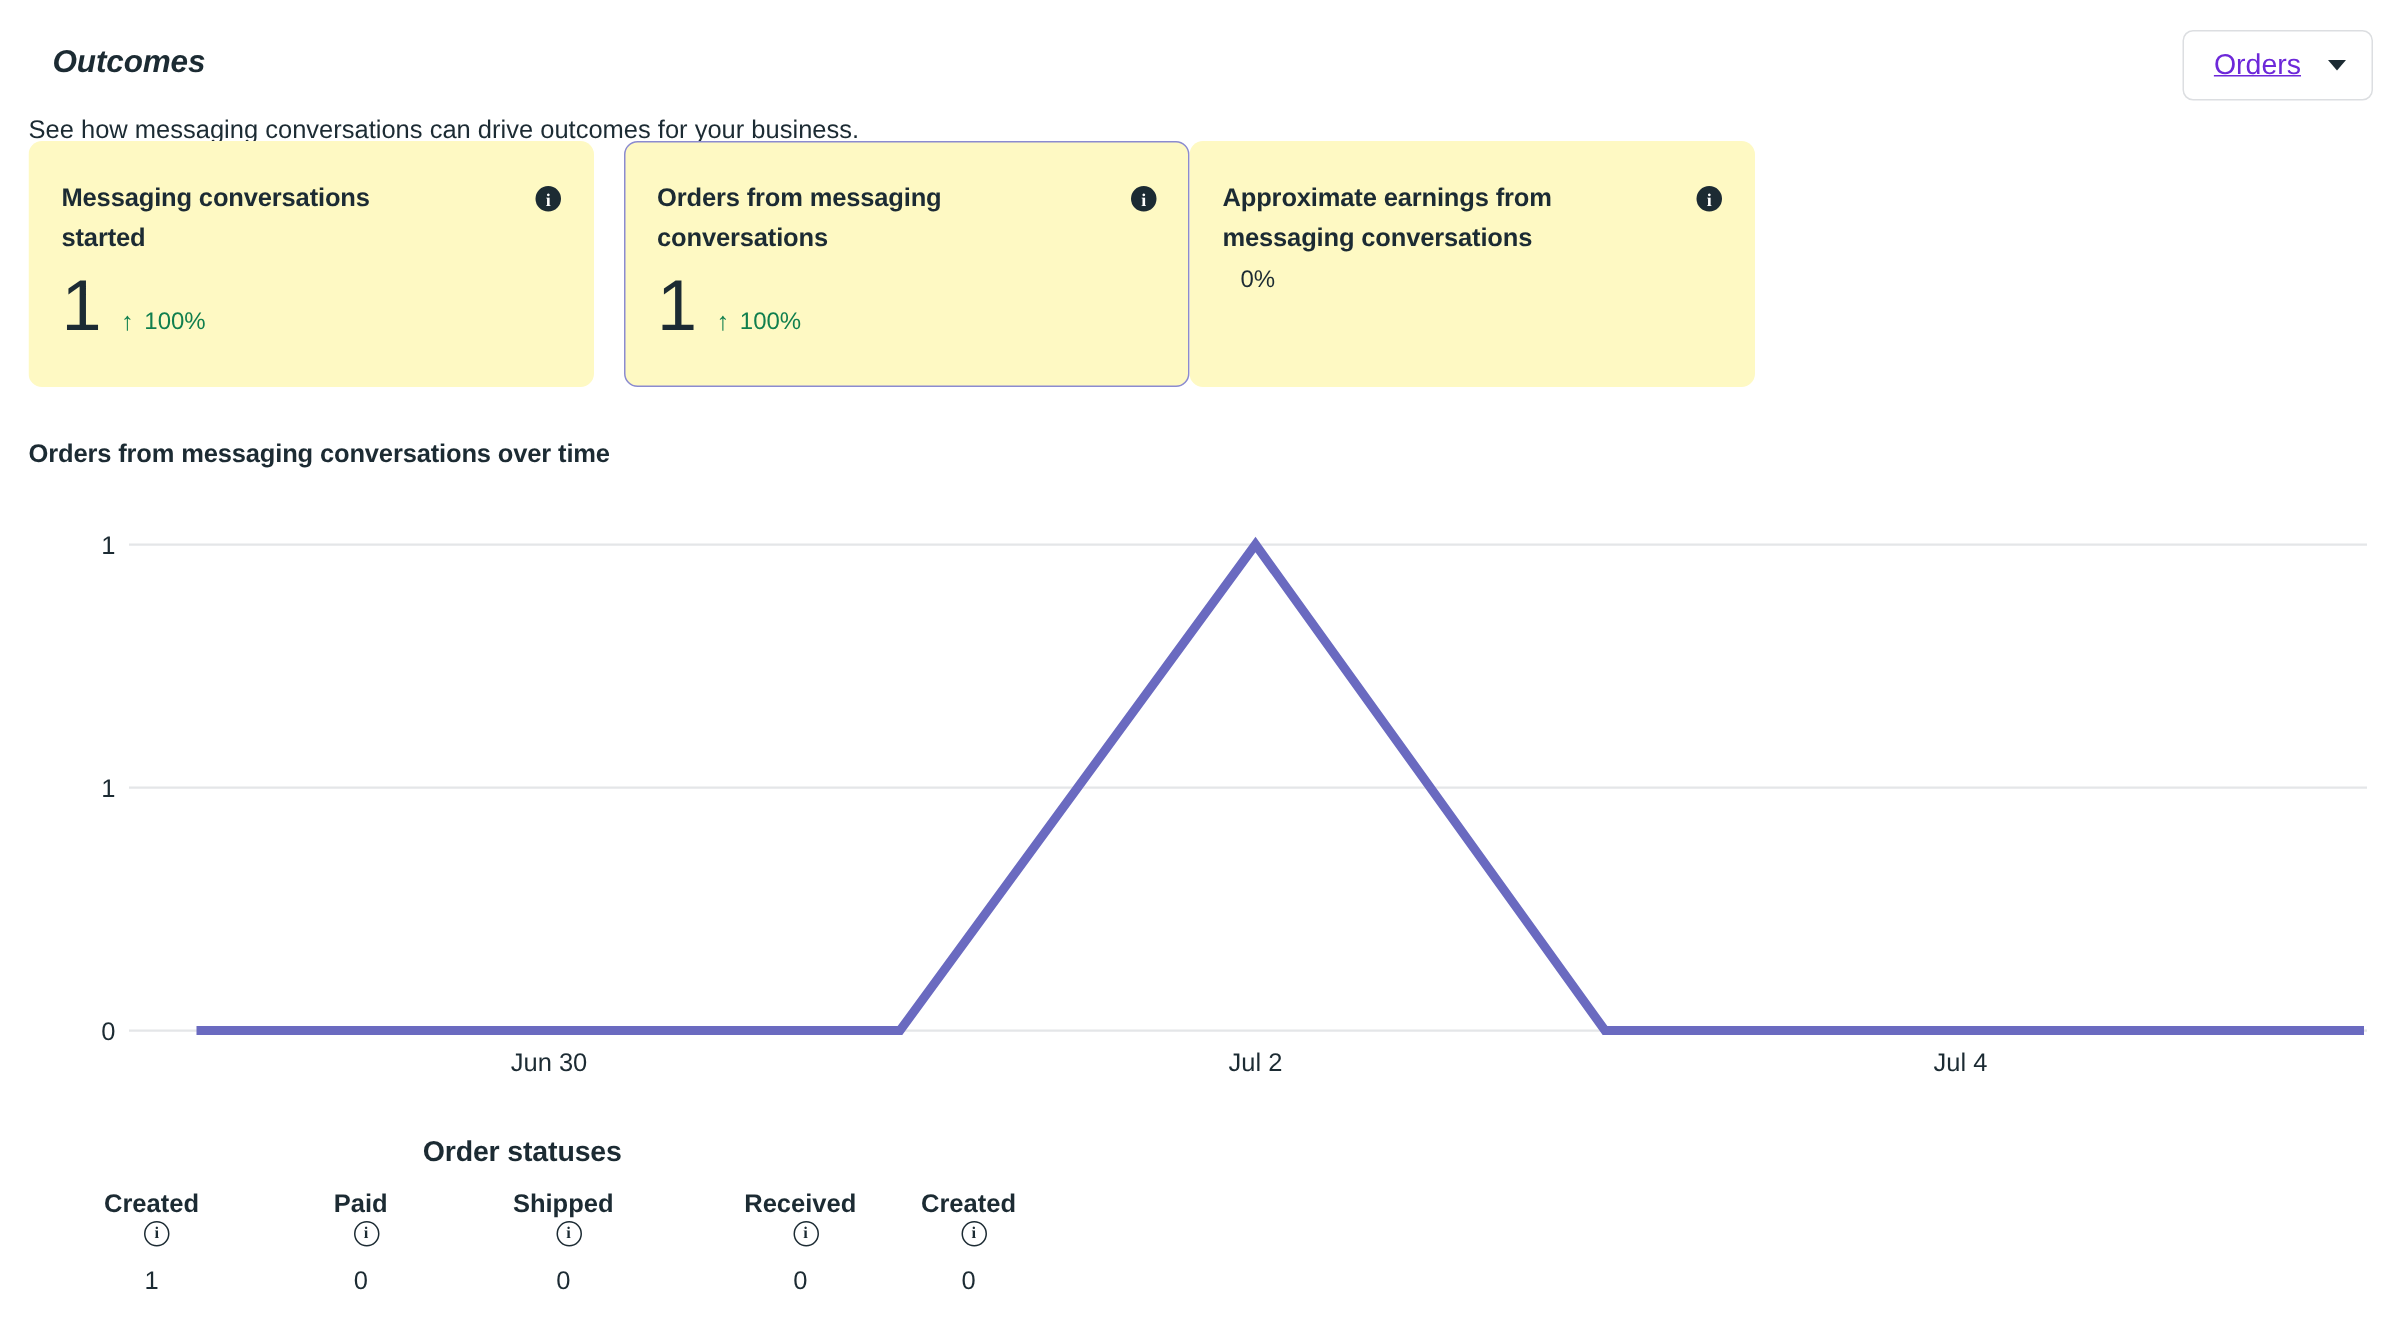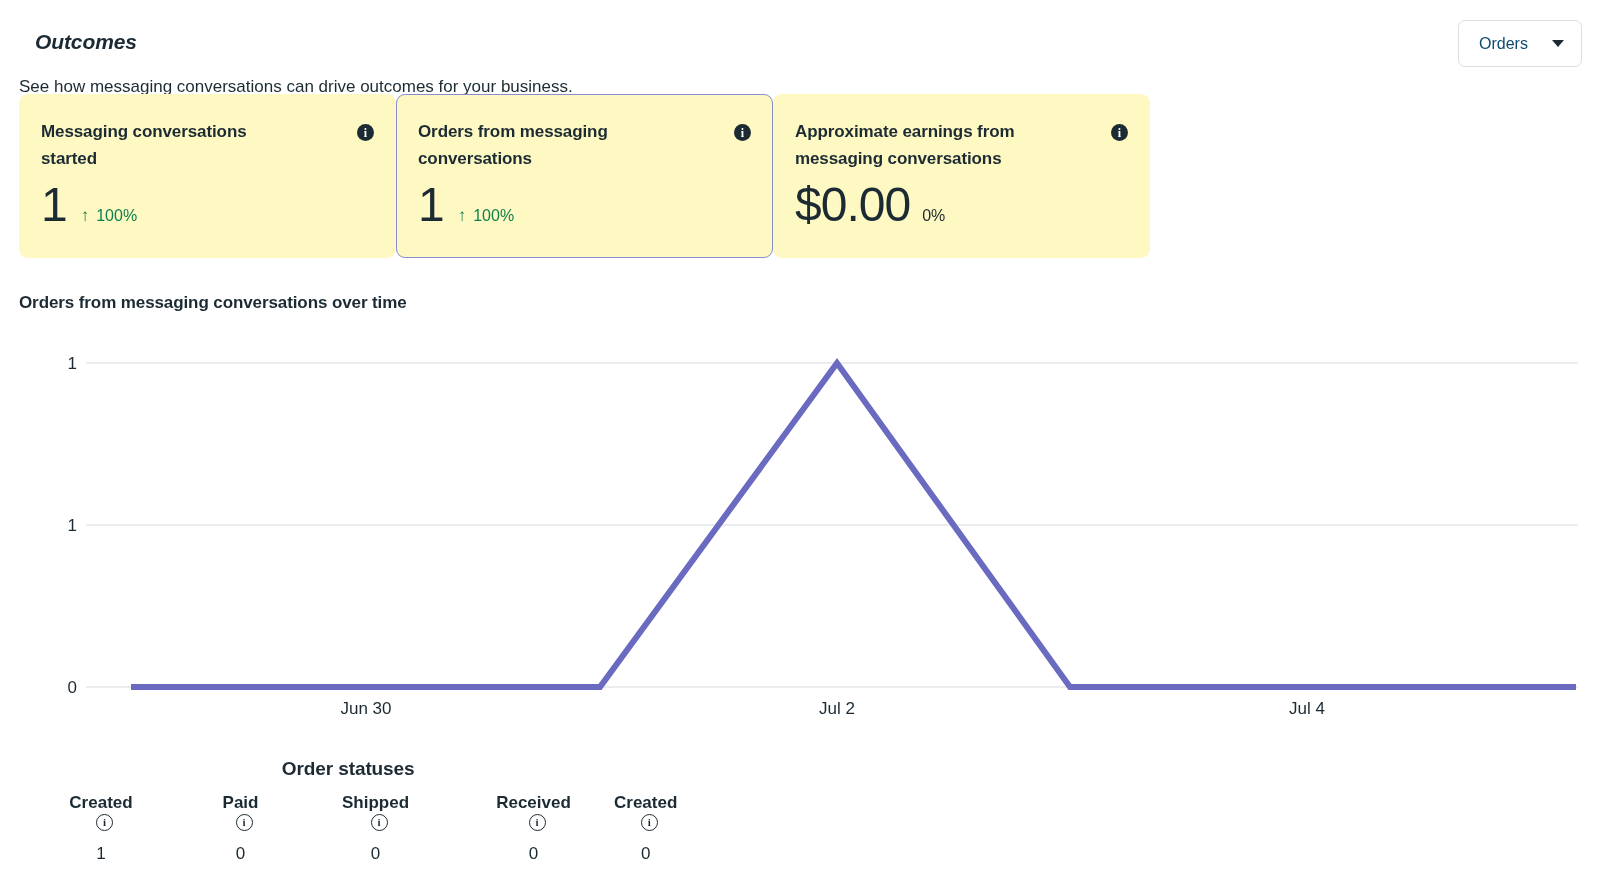--- a/index.html
+++ b/index.html
@@ -54,24 +54,25 @@
     border: 1px solid #dcdee1;
     border-radius: 7px;
     background: #ffffff;
     display: flex;
     align-items: center;
     justify-content: space-between;
     padding: 0 17px 0 20px;
     cursor: pointer;
   }
   .dropdown-label {
-    font-size: 16px;
-    color: #0c4a6e;
+    font-size: 19px;
+    color: #6d28d9;
     line-height: 20px;
     white-space: nowrap;
+    text-decoration: underline;
   }
   .caret {
     width: 0; height: 0;
     border-left: 6px solid transparent;
     border-right: 6px solid transparent;
     border-top: 7px solid #1c2b33;
     margin-left: 18px;
   }
 
   
@@ -87,20 +88,21 @@
     min-height: 164px;
     padding: 23px 21px 18px 21px;
     border: 1px solid transparent;
     border-radius: 9px;
     background: #fef9c3;
     cursor: pointer;
     position: relative;
   }
   .card.selected {
     border-color: #8b8bd0;
+    margin-left: 20px;
   }
   .card-head {
     display: flex;
     align-items: flex-start;
     justify-content: space-between;
   }
   .card-title {
     font-size: 17px;
     font-weight: bold;
     line-height: 27px;
@@ -289,21 +291,20 @@
     </div>
 
     <div class="card">
       <div class="card-head">
         <div class="card-title">Approximate earnings from messaging conversations</div>
         <div class="info-filled">
             <span>i</span>
           </div>
       </div>
       <div class="card-value-row">
-        <div class="card-value">$0.00</div>
         <div class="card-delta flat">
           <span>0%</span>
         </div>
       </div>
     </div>
 
   </div>
 
   <div class="chart-title">Orders from messaging conversations over time</div>
 

